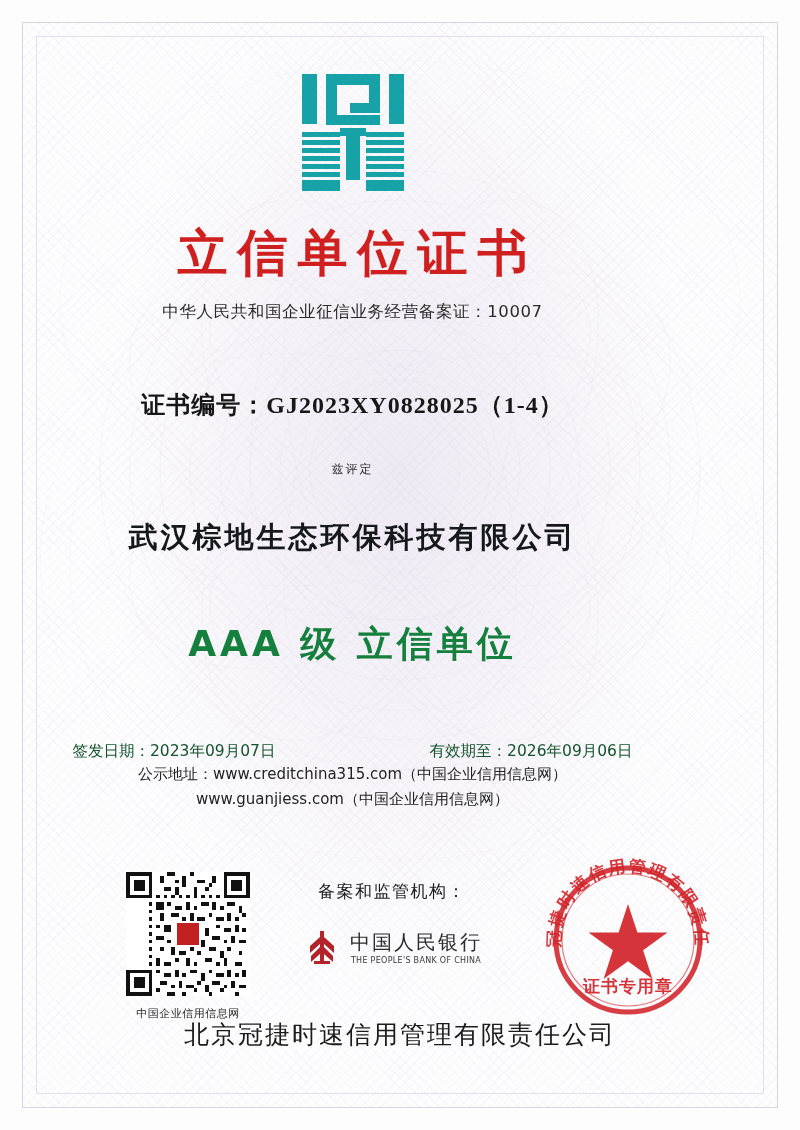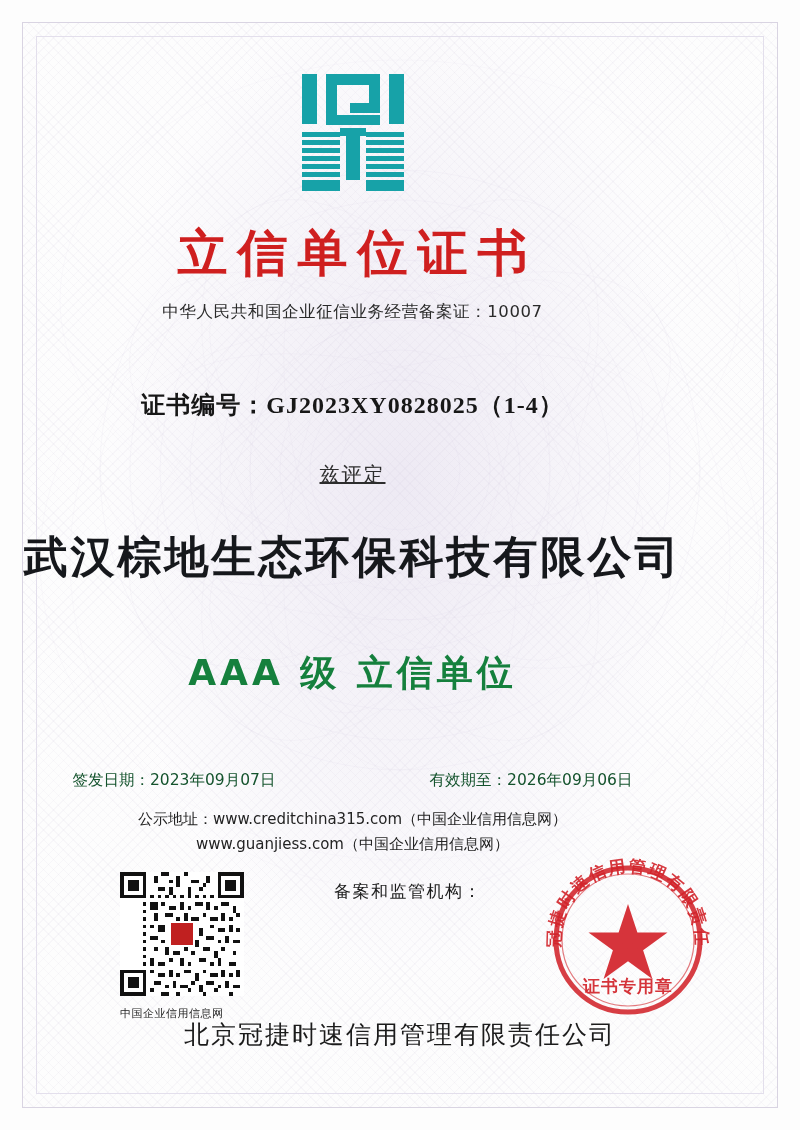--- a/index.html
+++ b/index.html
@@ -91,30 +91,29 @@
     margin-top: 66px;
     font-size: 24px;
     font-weight: bold;
     color: #171717;
     letter-spacing: 1px;
     font-family: "Liberation Serif", "DejaVu Serif", serif;
   }
 
   .hereby {
     margin-top: 40px;
-    font-size: 20px;
+    font-size: 12px;
     color: #2d2d2d;
     letter-spacing: 2px;
     font-family: "DejaVu Sans", "Liberation Sans", sans-serif;
-    text-decoration: underline;
   }
 
   .company {
     margin-top: 40px;
-    font-size: 44px;
+    font-size: 29px;
     font-weight: bold;
     color: #16181c;
     letter-spacing: 3px;
     font-family: "DejaVu Sans", "Liberation Sans", sans-serif;
   }
 
   .grade {
     margin-top: 62px;
     font-size: 36px;
     font-weight: bold;
@@ -128,21 +127,20 @@
     margin-top: 72px;
     width: 560px;
     display: flex;
     justify-content: space-between;
     font-size: 15.5px;
     color: #14532d;
     font-family: "DejaVu Sans", "Liberation Sans", sans-serif;
   }
 
   .urls {
-    margin-top: 16px;
     text-align: center;
     font-size: 15px;
     color: #232323;
     line-height: 1.65;
     font-family: "DejaVu Sans", "Liberation Sans", sans-serif;
   }
   .urls .row { white-space: nowrap; }
 
   
   .bottom {
@@ -152,39 +150,40 @@
     width: 800px;
     height: 180px;
   }
 
   
   .qr-wrap {
     position: absolute;
     left: 120px;
     top: 10px;
     width: 136px;
+    text-align: center;
   }
   .qr {
     width: 124px;
     height: 124px;
     margin: 0 auto;
     background: #fff;
   }
   .qr-caption {
     margin-top: 6px;
     font-size: 11px;
     color: #222;
     letter-spacing: 0.5px;
     font-family: "DejaVu Sans", "Liberation Sans", sans-serif;
   }
 
   
   .regulator {
     position: absolute;
-    left: 288px;
+    left: 272px;
     top: 18px;
     width: 240px;
     text-align: center;
   }
   .regulator-label {
     font-size: 17px;
     color: #1c1c1c;
     letter-spacing: 1.5px;
     font-family: "DejaVu Sans", "Liberation Sans", sans-serif;
   }
@@ -476,20 +475,36 @@
         <g>
           <rect x="13" y="13" width="7" height="7" fill="#ffffff"></rect>
           <rect x="13.5" y="13.5" width="6" height="6" fill="#c02020"></rect>
         </g>
       </svg>
       <div class="qr-caption">中国企业信用信息网</div>
     </div>
 
     <div class="regulator">
       <div class="regulator-label">备案和监管机构：</div>
+      <div class="pbc">
+        <svg width="40" height="40" viewBox="0 0 40 40">
+          <g fill="#b3232a">
+            <rect x="18" y="4" width="4" height="32"></rect>
+            <path d="M18 10 L8 19 L8 26 L18 17 Z"></path>
+            <path d="M22 10 L32 19 L32 26 L22 17 Z"></path>
+            <path d="M18 20 L9 29 L9 35 L18 27 Z"></path>
+            <path d="M22 20 L31 29 L31 35 L22 27 Z"></path>
+            <rect x="12" y="34" width="16" height="3"></rect>
+          </g>
+        </svg>
+        <div>
+          <div class="pbc-text-cn">中国人民银行</div>
+          <div class="pbc-text-en">THE PEOPLE'S BANK OF CHINA</div>
+        </div>
+      </div>
     </div>
 
     <svg class="seal" viewBox="0 0 176 176">
       <defs>
         <path id="sealArcTop" d="M 20,88 A 68,68 0 1 1 156,88" fill="none"></path>
       </defs>
       <circle cx="88" cy="88" r="72" fill="none" stroke="#d2232a" stroke-width="5" opacity="0.88"></circle>
       <circle cx="88" cy="88" r="66" fill="none" stroke="#d2232a" stroke-width="1.2" opacity="0.6"></circle>
       <text font-family="'DejaVu Sans','Liberation Sans',sans-serif" font-size="17" font-weight="bold" fill="#d2232a" opacity="0.9" letter-spacing="2">
         <textPath href="#sealArcTop" startOffset="50%" text-anchor="middle">北京冠捷时速信用管理有限责任公司</textPath>

